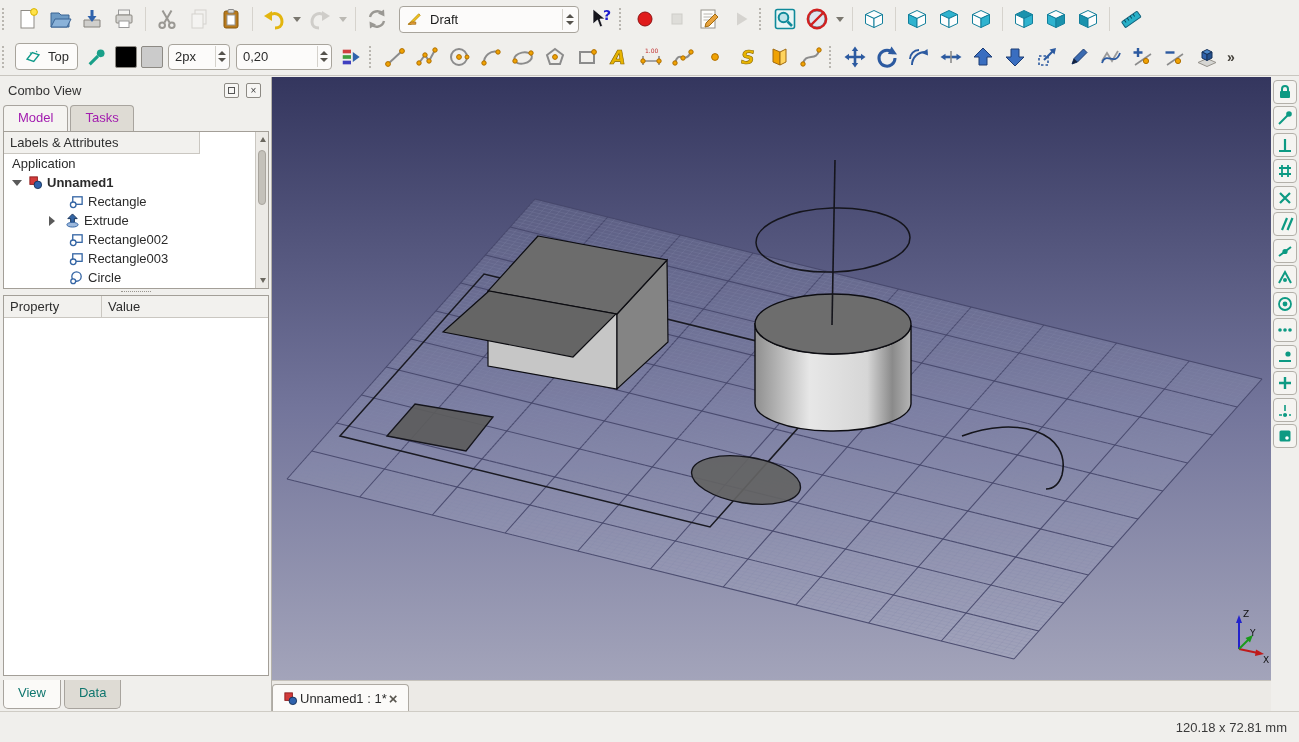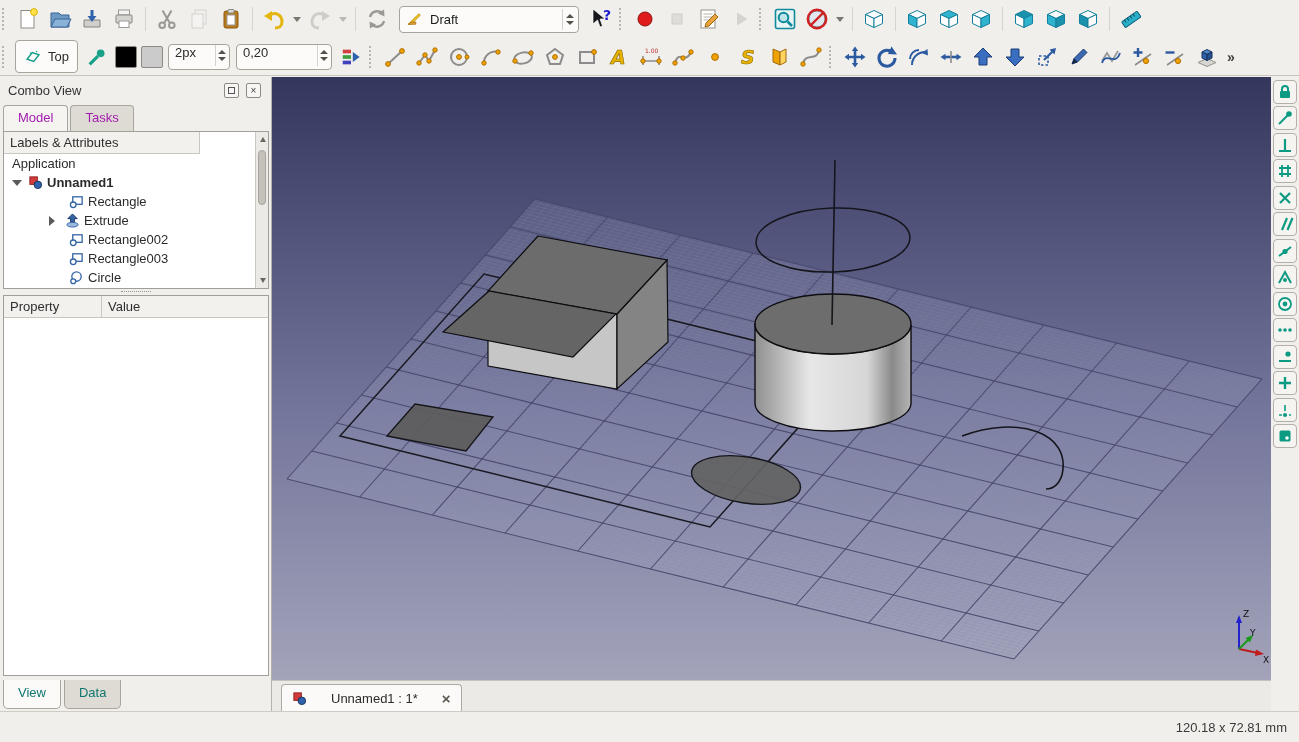--- a/index.html
+++ b/index.html
@@ -15,23 +15,23 @@
   .tbtn { width:32px; height:32px; border-radius:3px; display:flex; align-items:center; justify-content:center; flex:none; }
   .tbtn svg { width:24px; height:24px; }
   .tbtn.small svg { width:22px; height:22px; }
   .dis { opacity:.45; }
   .caret { width:0; height:0; border-left:4px solid transparent; border-right:4px solid transparent; border-top:5px solid #7a776f; margin:0 3px; }
   .combo { height:27px; width:180px; background:#fcfbfa; border:1px solid #a8a49c; border-radius:4px; display:flex; align-items:center; padding:0 2px 0 6px; margin:0 6px; }
   .combo .lbl { flex:1; padding-left:6px; color:#1c1c1c; }
   .spin-arrows { width:14px; display:flex; flex-direction:column; align-items:center; gap:3px; border-left:1px solid #d5d2cc; height:21px; justify-content:center; }
   .spin-arrows .up { width:0;height:0;border-left:4px solid transparent;border-right:4px solid transparent;border-bottom:4px solid #55524c; }
   .spin-arrows .dn { width:0;height:0;border-left:4px solid transparent;border-right:4px solid transparent;border-top:4px solid #55524c; }
-  .btn-box { height:33px; background:#fcfbfa; border:1px solid #a8a49c; border-radius:4px; display:flex; align-items:center; padding:0 8px; gap:6px; margin:0 3px; }
+  .btn-box { height:27px; background:#fcfbfa; border:1px solid #a8a49c; border-radius:4px; display:flex; align-items:center; padding:0 8px; gap:6px; margin:0 3px; }
   .swatch { width:22px; height:22px; border:1px solid #8d8a84; border-radius:2px; margin:0 2px; flex:none; }
-  .spinbox { height:26px; background:#fcfbfa; border:1px solid #a8a49c; border-radius:4px; display:flex; align-items:flex-start; padding-left:6px; margin:0 3px; }
+  .spinbox { height:26px; background:#fcfbfa; border:1px solid #a8a49c; border-radius:4px; display:flex; align-items:center; padding-left:6px; margin:0 3px; }
   .overflow { color:#45423c; font-weight:bold; font-size:14px; margin-left:4px; }
 
   
   #main { position:absolute; top:77px; left:0; width:1179px; height:634px; }
 
   
   #combo-view { position:absolute; left:0; top:0; width:272px; height:634px; background:#f0efec; border-right:1px solid #b5b2ab; }
   .cv-title { position:absolute; left:8px; top:6px; font-size:13px; color:#333; }
   .cv-btn { position:absolute; top:6px; width:15px; height:15px; border:1px solid #8d8a84; background:#f7f6f4; border-radius:2px; display:flex; align-items:center; justify-content:center; font-size:10px; color:#444; line-height:1; }
   .cv-float { right:32px; } .cv-float i { display:block; width:7px; height:7px; border:1px solid #555; }
@@ -59,21 +59,21 @@
   .prop-head { display:flex; height:22px; background:#f2f1ee; border-bottom:1px solid #cac7c1; }
   .prop-head div { padding:3px 0 0 6px; color:#2e2e2e; }
   .prop-head .c1 { width:98px; border-right:1px solid #cac7c1; }
   .cv-bottom-tabs { position:absolute; left:3px; bottom:2px; height:29px; display:flex; }
   .cvb-tab { padding:5px 14px; border:1px solid #a8a49e; border-top:none; border-radius:0 0 5px 5px; background:#dedbd4; color:#0f766e; margin-right:3px; }
   .cvb-tab.active { background:#fbfaf8; }
 
   
   #viewport-wrap { position:absolute; left:272px; top:0; width:999px; height:603px; }
   #mdi-bar { position:absolute; left:272px; top:603px; width:999px; height:31px; background:#eceae6; border-top:1px solid #c5c2bb; display:flex; align-items:flex-end; }
-  .mdi-tab { margin-left:9px; height:27px; background:#fbfaf8; border:1px solid #aeaaa3; border-bottom:none; border-radius:4px 4px 0 0; display:flex; align-items:center; padding:0 10px; gap:24px; }
+  .mdi-tab { margin-left:0; height:27px; background:#fbfaf8; border:1px solid #aeaaa3; border-bottom:none; border-radius:4px 4px 0 0; display:flex; align-items:center; padding:0 10px; gap:2px; }
   .mdi-tab svg { width:15px; height:15px; }
   .mdi-close { font-weight:bold; color:#5a5750; font-size:15px; }
 
   
   #snap-strip { position:absolute; left:1271px; top:0; width:28px; height:634px; background:#f0efec; }
   .snap-btn { width:24px; height:24px; margin:2.5px 0 0 2px; background:#f5f4f1; border:1px solid #b3b0a9; border-radius:4px; display:flex; align-items:center; justify-content:center; }
   .snap-btn svg { width:18px; height:18px; }
 
   
   #status-bar { position:absolute; left:0; top:711px; width:1299px; height:31px; background:#f0efec; border-top:1px solid #cfccc5; display:flex; align-items:center; justify-content:flex-end; padding-right:12px; color:#3a3a3a; }

